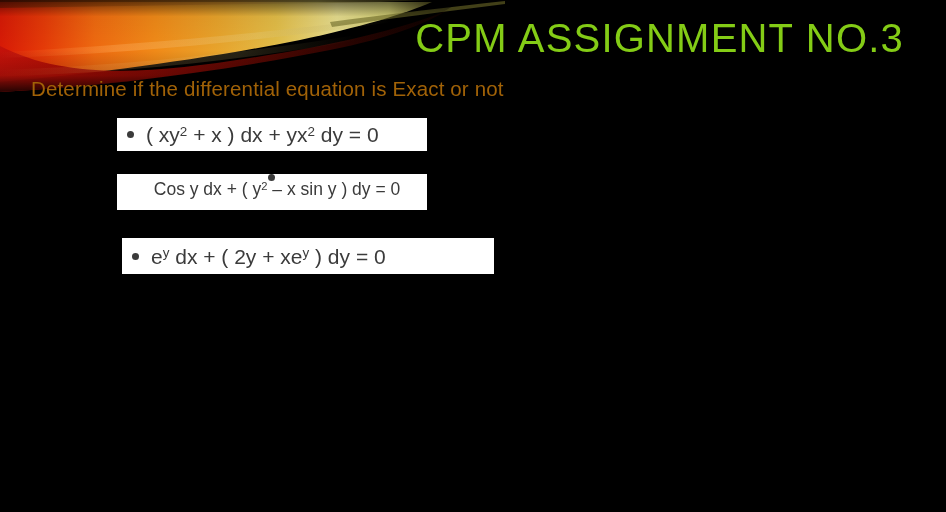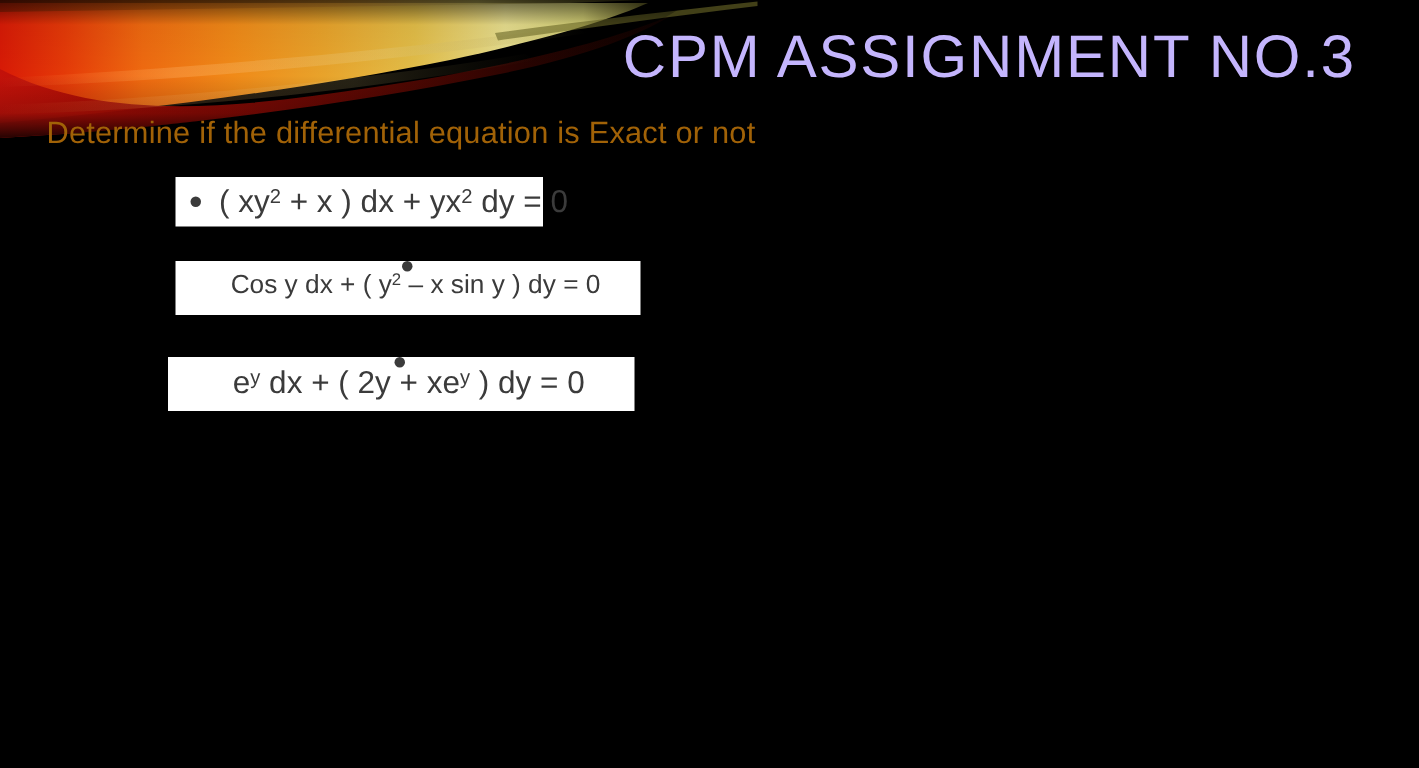--- a/index.html
+++ b/index.html
@@ -31,21 +31,21 @@
     display: block;
     width: 946px;
     height: 120px;
   }
 
   
   #title {
     position: absolute;
     right: 42px;
     top: 16px;
-    color: #c4b5fd;
+    color: #84cc16;
     font-size: 40px;
     font-weight: 300;
     letter-spacing: 1.2px;
     line-height: 1.1;
     white-space: nowrap;
     text-align: right;
     font-stretch: expanded;
   }
 
   
@@ -89,43 +89,42 @@
     position: relative;
     top: -0.47em;
   }
   .eq-text i {
     font-style: normal;
   }
 
   #eq-box-1 {
     left: 117px;
     top: 118px;
-    width: 245px;
+    width: 310px;
     height: 33px;
     padding-left: 10px;
   }
   #eq-box-1 .eq-text { font-size: 21px; }
 
   #eq-box-2 {
     left: 117px;
     top: 174px;
     width: 310px;
     height: 36px;
     padding-left: 10px;
     flex-direction: column;
   }
   #eq-box-2 .eq-text { font-size: 17.5px; }
 
   #eq-box-3 {
-    left: 112px;
+    left: 122px;
     top: 238px;
-    width: 311px;
+    width: 372px;
     height: 36px;
     padding-left: 10px;
-    flex-direction: column;
   }
   #eq-box-3 .eq-text { font-size: 21px; }
 </style>
 </head>
 <body>
 
 <div id="slide">
 
   <div id="swoosh-layer">
     <svg viewBox="0 0 946 120" preserveAspectRatio="none" xmlns="http://www.w3.org/2000/svg">

